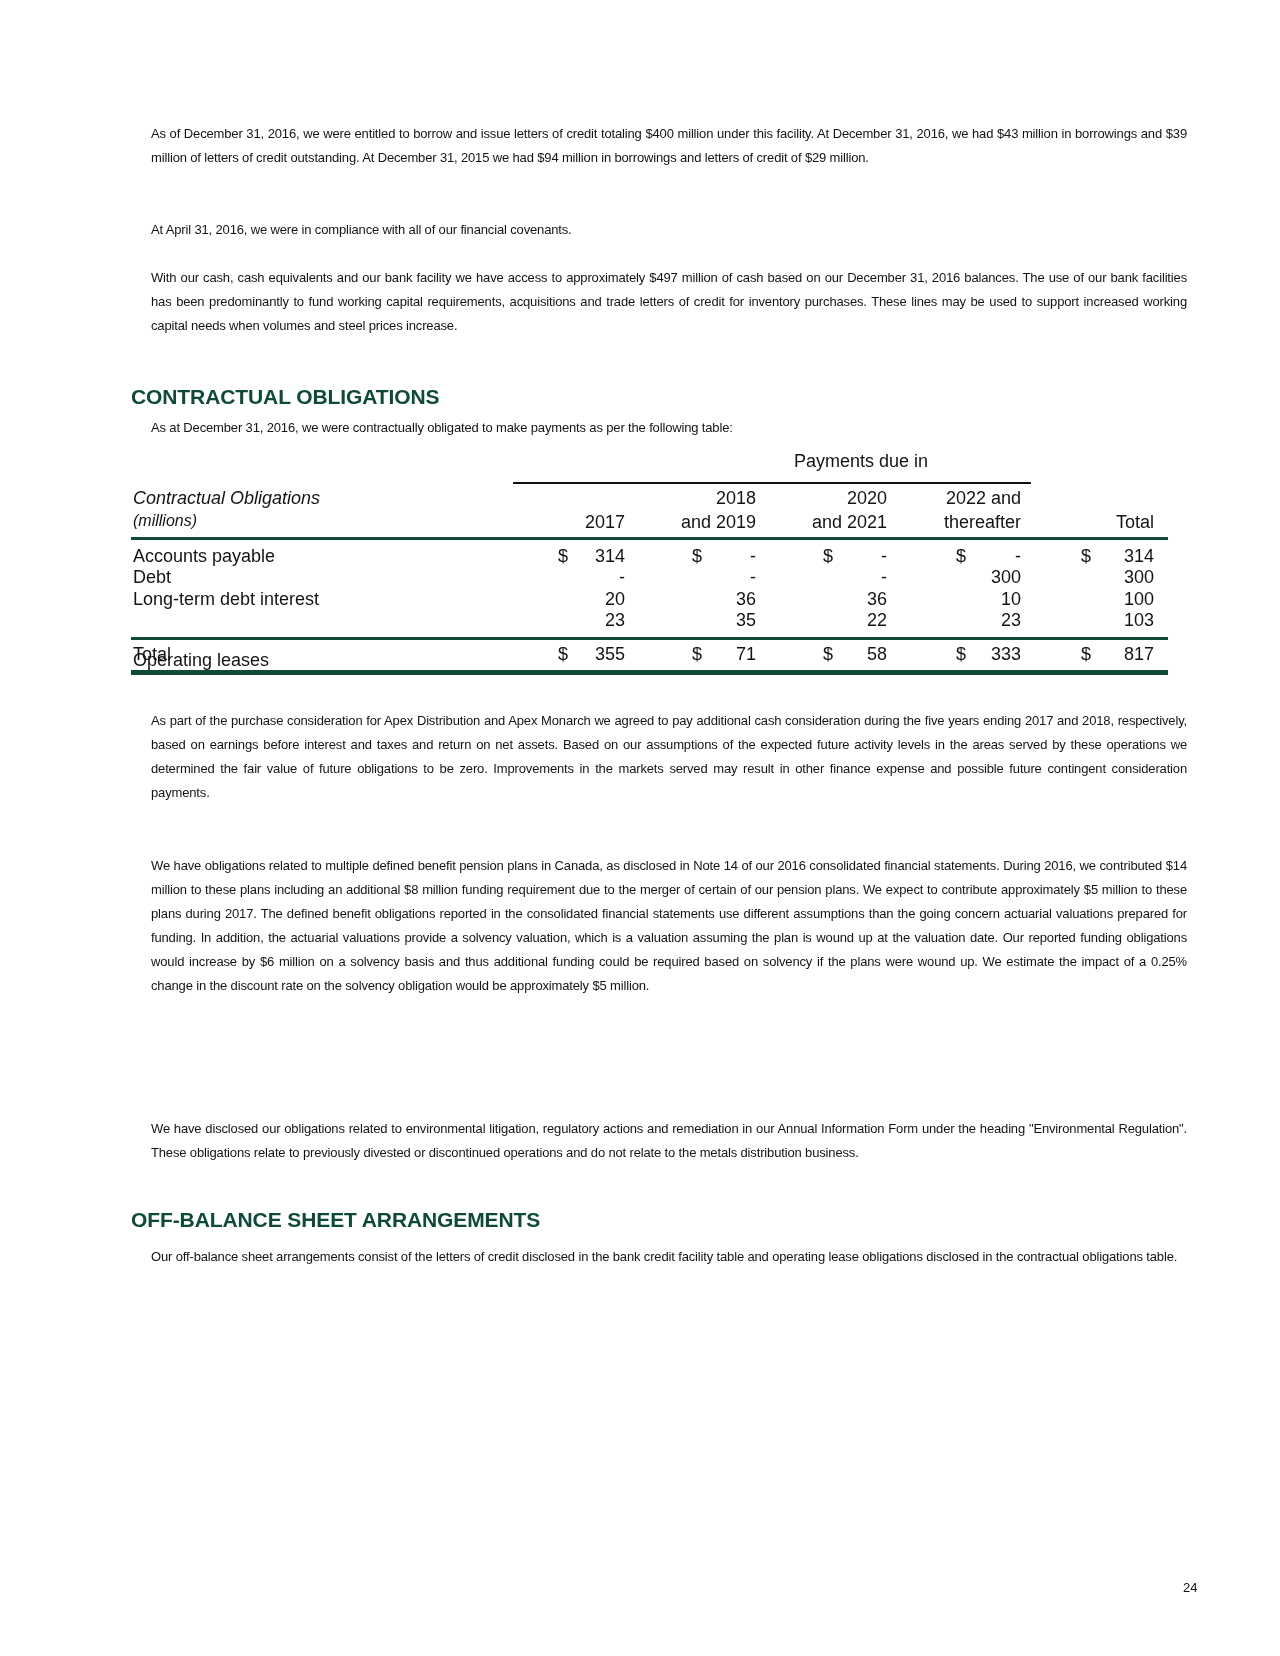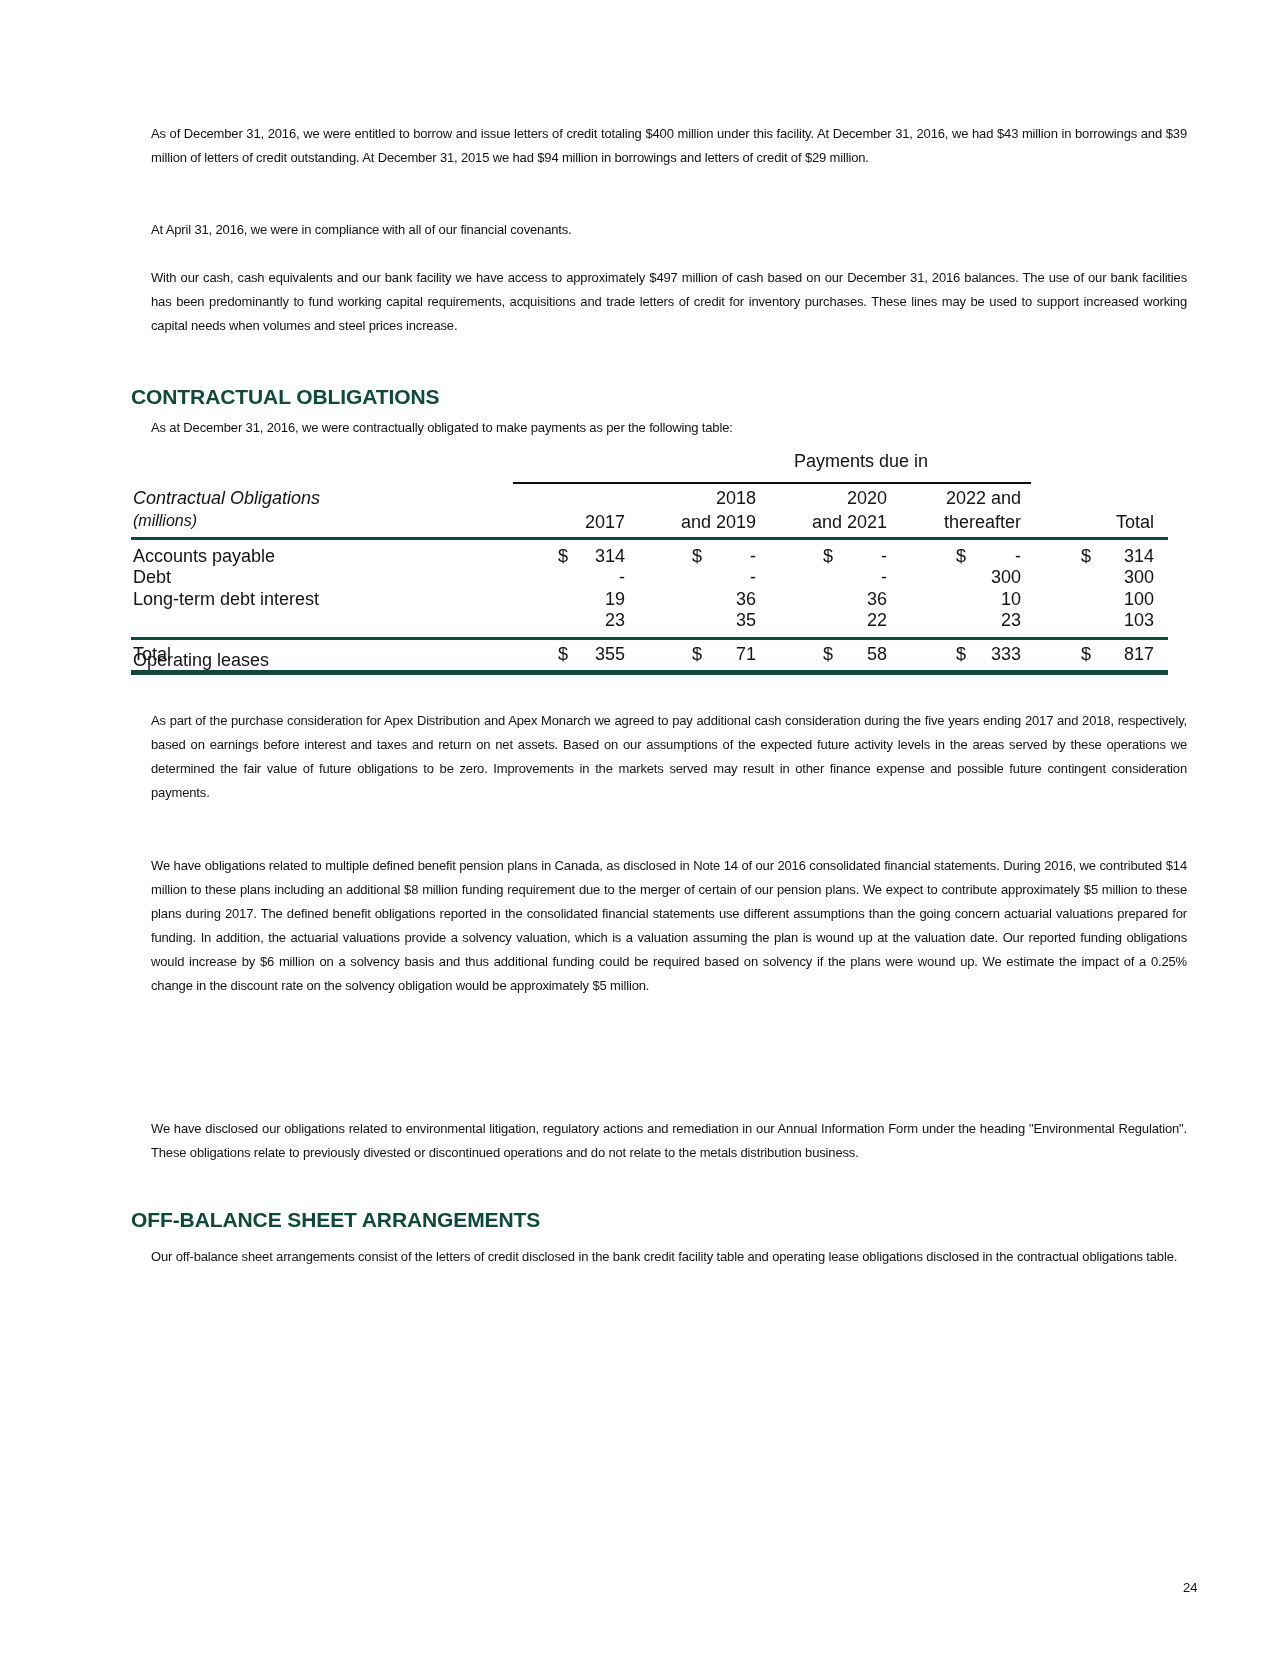--- a/index.html
+++ b/index.html
@@ -69,21 +69,21 @@
         <div>
           <div class="cell" style="left: 2px; top: 567px;">Debt</div>
           <div class="cell r" style="right: 543px; top: 567px;">-</div>
           <div class="cell r" style="right: 412px; top: 567px;">-</div>
           <div class="cell r" style="right: 281px; top: 567px;">-</div>
           <div class="cell r" style="right: 147px; top: 567px;">300</div>
           <div class="cell r" style="right: 14px; top: 567px;">300</div>
         </div>
         <div>
           <div class="cell" style="left: 2px; top: 589px;">Long-term debt interest</div>
-          <div class="cell r" style="right: 543px; top: 589px;">19</div>
+          <div class="cell r" style="right: 543px; top: 589px;">20</div>
           <div class="cell r" style="right: 412px; top: 589px;">36</div>
           <div class="cell r" style="right: 281px; top: 589px;">36</div>
           <div class="cell r" style="right: 147px; top: 589px;">10</div>
           <div class="cell r" style="right: 14px; top: 589px;">100</div>
         </div>
         <div>
           <div class="cell" style="left: 2px; top: 610px; margin-top: 40px;">Operating leases</div>
           <div class="cell r" style="right: 543px; top: 610px;">23</div>
           <div class="cell r" style="right: 412px; top: 610px;">35</div>
           <div class="cell r" style="right: 281px; top: 610px;">22</div>

